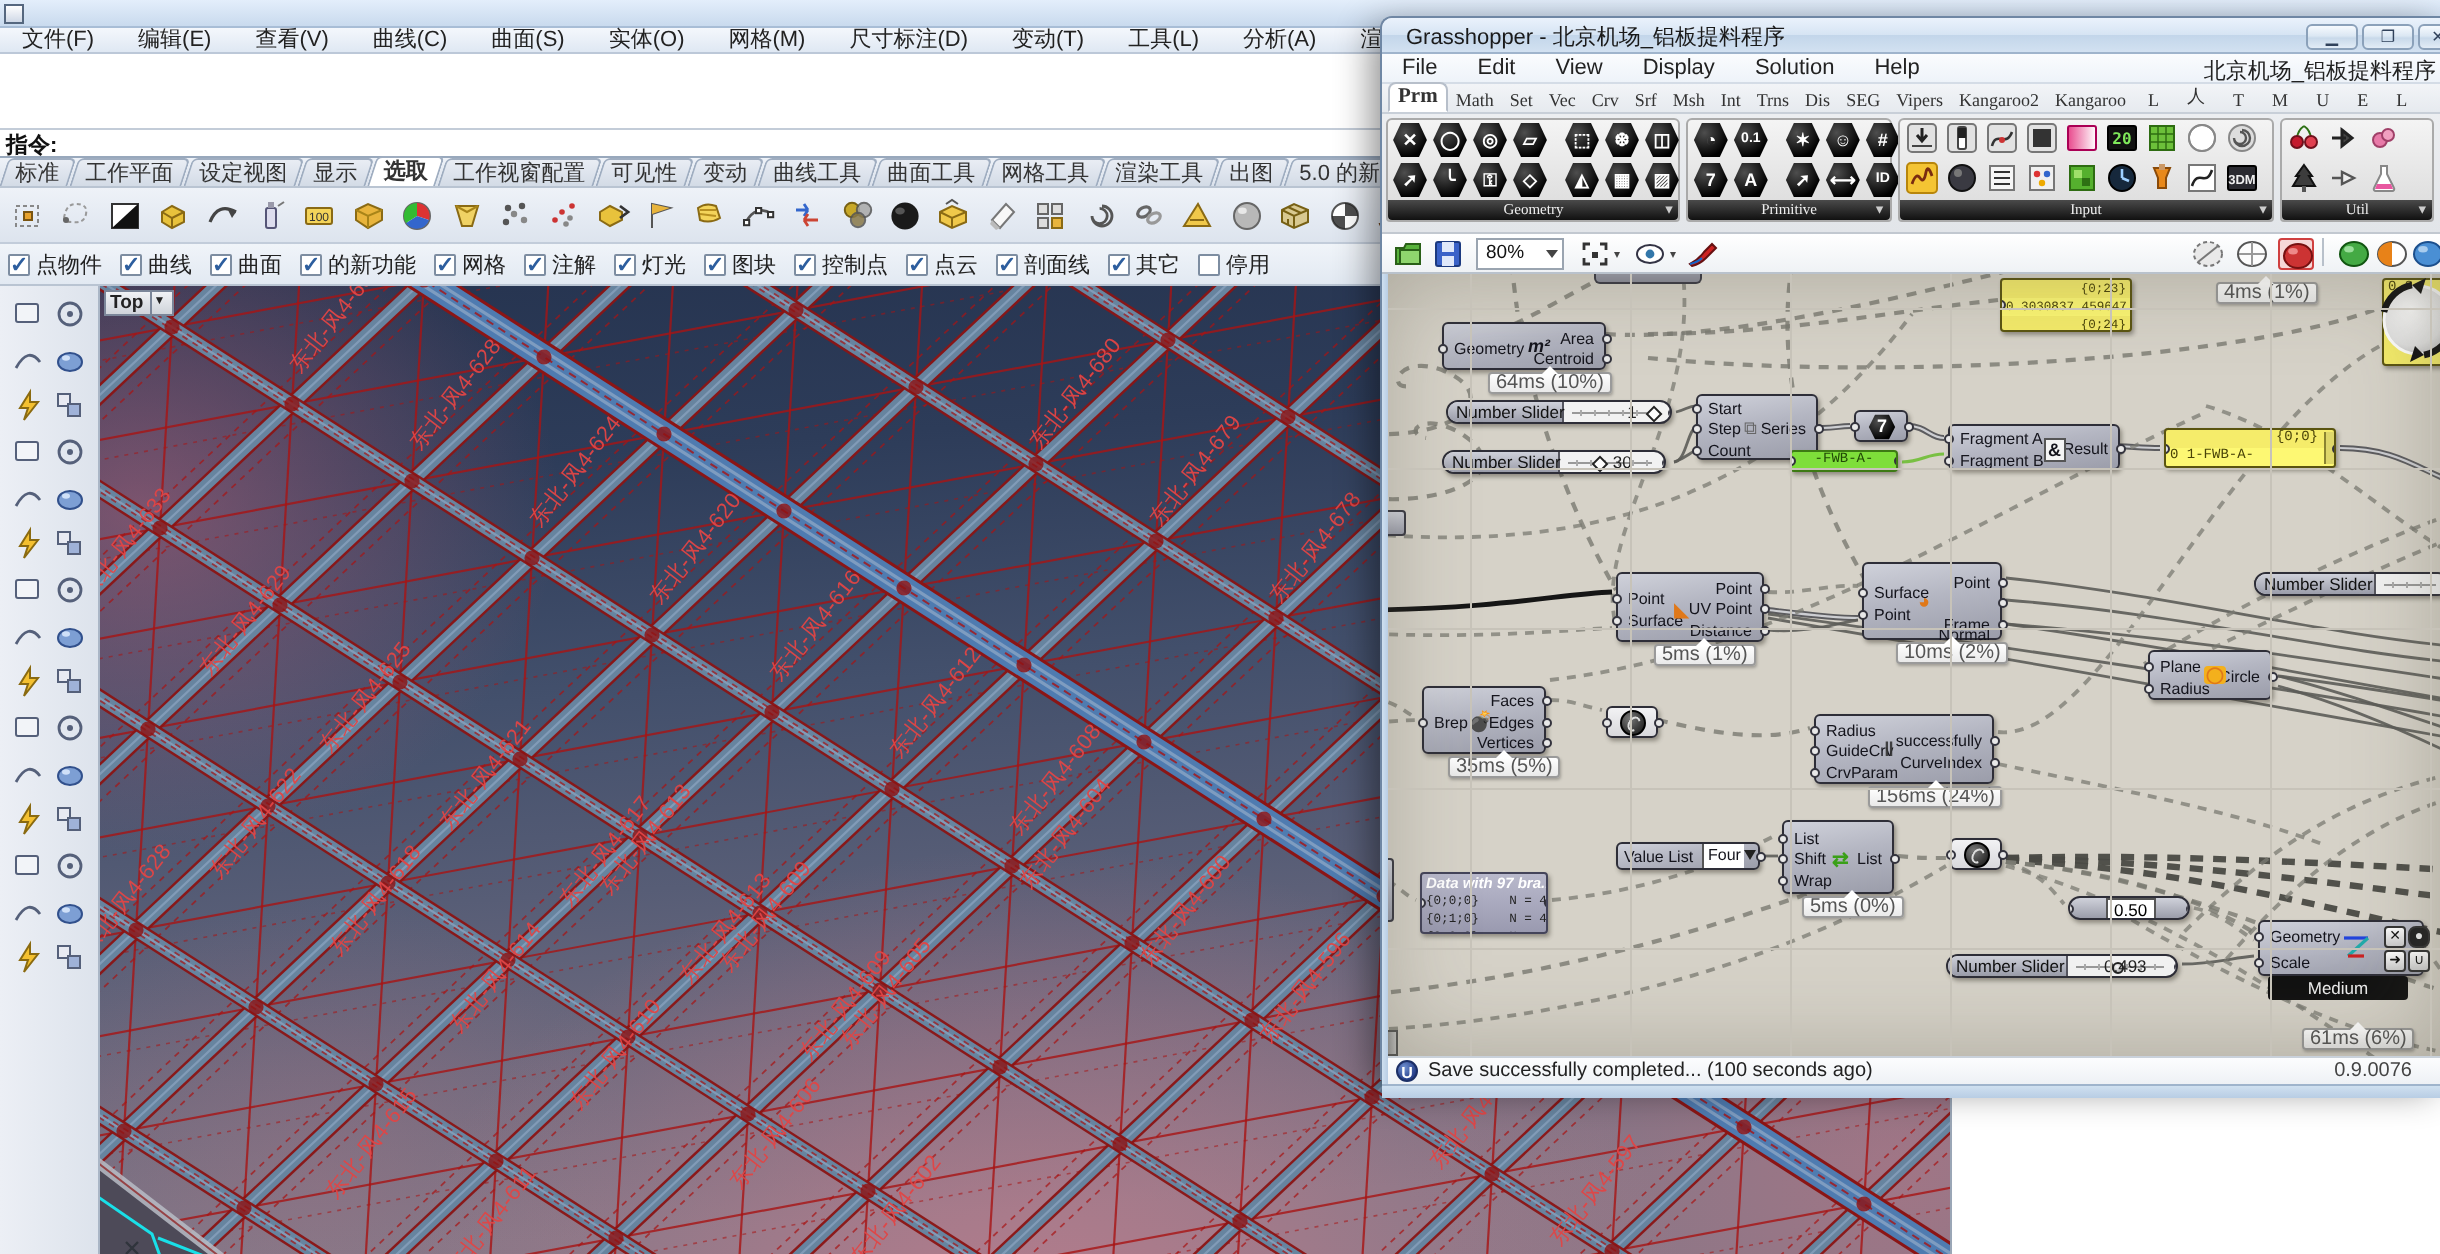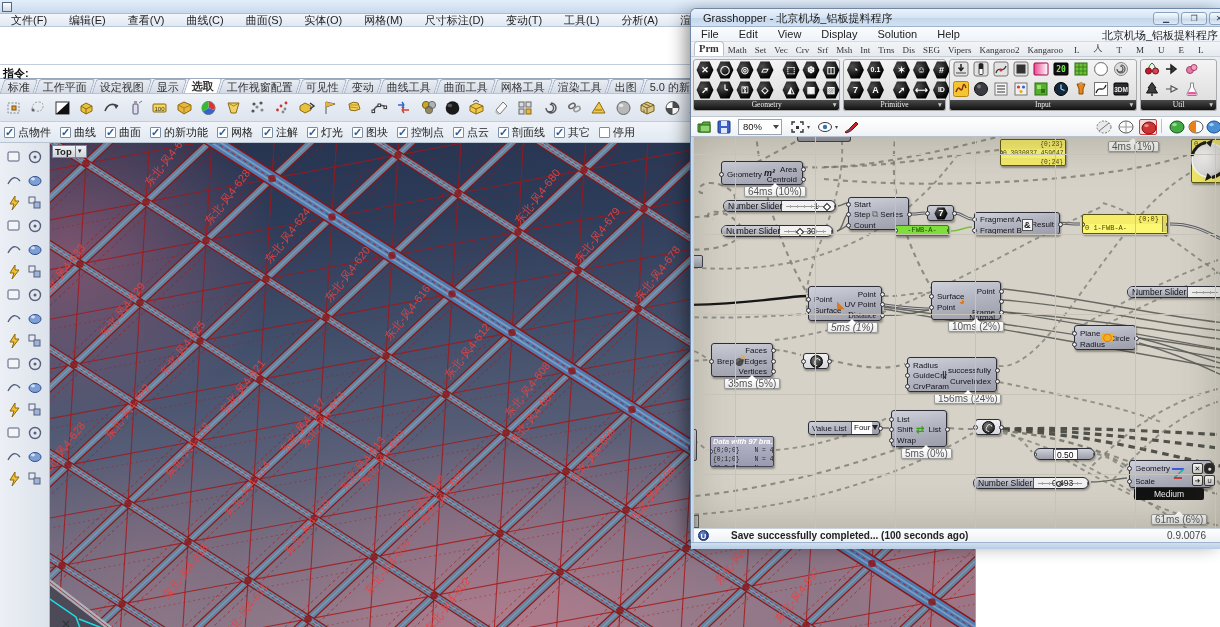--- a/index.html
+++ b/index.html
@@ -130,21 +130,21 @@
   .gh-panel .prow { height:9px; line-height:9px; padding:0 2px; white-space:pre; font-size:7px; }
   .gh-panel .prow.bright { background:#fdf873; }
   .gh-panel .pscroll { position:absolute; right:0; top:1px; bottom:1px; width:5px; background:#ded76a;
     border-left:1px solid #8a8430; }
 
   #gh-status { left:0; top:519px; width:100%; height:14px; background:linear-gradient(#fcfdfe,#eef1f5);
     border-top:1px solid #c9d1da; font-size:10px; color:#222; }
   #gh-status .gico { position:absolute; left:7px; top:1px; width:11px; height:11px; border-radius:50%;
     background:radial-gradient(circle at 35% 30%, #6f8fd0, #27408b 70%); border:1px solid #1c2f66;
     color:#fff; font-size:8px; text-align:center; line-height:11px; font-weight:bold; }
-  #gh-status .stext { position:absolute; left:40px; top:1px;font-weight:bold; }
+  #gh-status .stext { position:absolute; left:23px; top:1px; }
   #gh-status .sver { position:absolute; right:14px; top:1px; color:#444; }
   #gh-bottomframe { left:0; top:533px; width:100%; height:7px; background:linear-gradient(#cfe0f0,#b8cde4); border-top:1px solid #9fb4cc; }
   #gh-leftframe { left:0; top:128px; width:3px; height:405px; background:linear-gradient(90deg,#cfe0f0,#b8cde4); }
 </style>
 </head>
 <body>
 
 <div class="abs" id="rhino-titlebar">
   <span class="doc-ico"></span>
 </div>
@@ -1337,29 +1337,29 @@
           <div class="prow bright" style="font-size: 6.3px;">0 3030837.459647</div>
           <div class="prow" style="text-align: right; font-size: 6.3px;">{0;24}</div>
           <span class="port" style="left: -3.5px; top: 10px;"></span>
         </div>
         <div class="gh-tip" style="left: 417px; top: 4px;">4ms (1%)</div>
         <div class="ghc" style="left: 117px; top: 149px; width: 74px; height: 35px;">
           <div class="irow" style="top: 8px;">Point</div>
           <div class="irow" style="top: 18.5px;">Surface</div>
           <div class="orow" style="top: 2.75px;">Point</div>
           <div class="orow" style="top: 13.25px;">UV Point</div>
-          <div class="orow" style="top: 23.75px; font-family: Liberation Serif, serif;">Distance</div>
+          <div class="orow" style="top: 23.75px;">Distance</div>
           <span class="port" style="left: -3.5px; top: 10px;"></span>
           <span class="port" style="left: -3.5px; top: 20.5px;"></span>
           <span class="port" style="right: -3.5px; top: 4.75px;"></span>
           <span class="port" style="right: -3.5px; top: 15.25px;"></span>
           <span class="port" style="right: -3.5px; top: 25.75px;"></span>
           <span class="cicon" style="left: 28px; top: 11.5px; color: rgb(224, 120, 24);">◣</span>
         </div>
-        <div class="gh-tip" style="left: 136px; top: 185px; font-style: italic;">5ms (1%)</div>
+        <div class="gh-tip" style="left: 136px; top: 185px;">5ms (1%)</div>
         <div class="ghc" style="left: 240px; top: 144px; width: 70px; height: 39px;">
           <div class="irow" style="top: 10px;">Surface</div>
           <div class="irow" style="top: 20.5px;">Point</div>
           <div class="orow" style="top: 4.75px;">Point</div>
           <div class="orow" style="top: 31px;">Normal</div>
           <div class="orow" style="top: 25.75px;">Frame</div>
           <span class="port" style="left: -3.5px; top: 12px;"></span>
           <span class="port" style="left: -3.5px; top: 22.5px;"></span>
           <span class="port" style="right: -3.5px; top: 6.75px;"></span>
           <span class="port" style="right: -3.5px; top: 17.25px;"></span>

